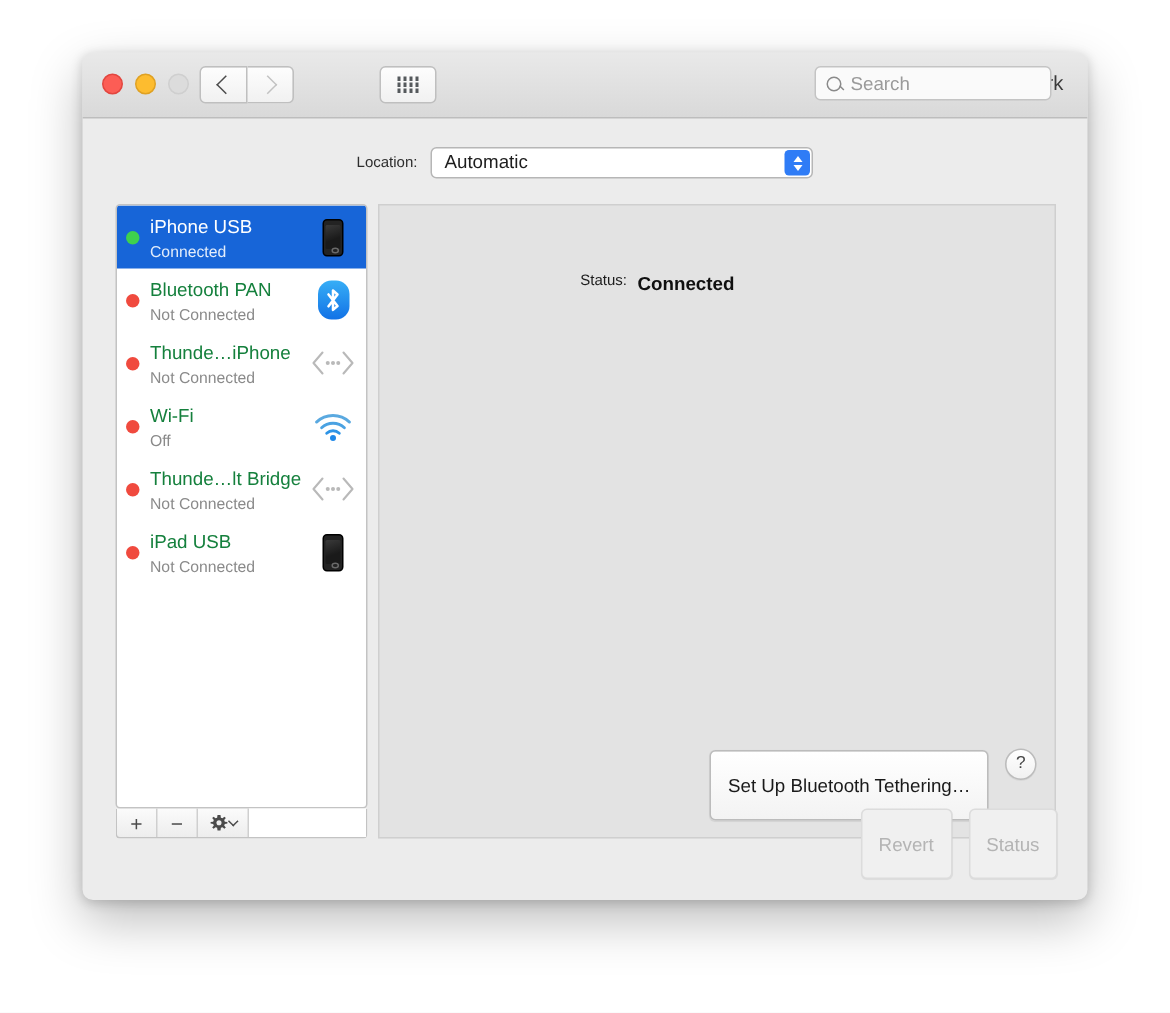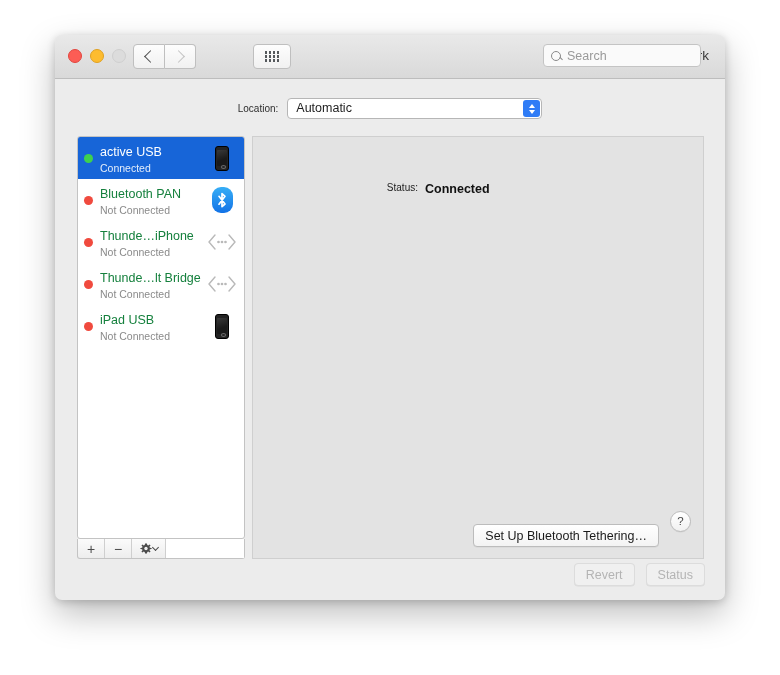--- a/index.html
+++ b/index.html
@@ -364,21 +364,21 @@
   .detail-btns {
     position: absolute;
     right: 12px;
     bottom: 11px;
     display: flex;
     align-items: center;
     gap: 11px;
   }
   .pushbtn {
     height: 21px;
-    padding: 0 11px;
+    padding: 12px 11px;
     border-radius: 4px;
     background: linear-gradient(180deg, #ffffff 0%, #f3f3f3 100%);
     border: 1px solid #bcbcbc;
     font-size: 12.5px;
     color: #1a1a1a;
     display: flex;
     align-items: center;
     box-shadow: 0 0.5px 0.5px rgba(0,0,0,0.07);
     margin-top: 29px;
   }
@@ -465,21 +465,21 @@
           <span class="tri down"></span>
       </span>
     </div>
   </div>
 
   <div class="sidebar">
 
     <div class="svc selected">
       <span class="dot green"></span>
       <span class="svc-txt">
-        <span class="svc-name">active USB</span>
+        <span class="svc-name">iPhone USB</span>
         <span class="svc-state" style="display:block">Connected</span>
       </span>
       <span class="svc-icon">
         <span class="phone"></span>
       </span>
     </div>
 
     <div class="svc">
       <span class="dot red"></span>
       <span class="svc-txt">
@@ -505,20 +505,35 @@
         <svg class="tb" viewBox="0 0 28 16">
           <path d="M7 1 L1 8 L7 15" stroke="#b9b9b9" stroke-width="1.4" fill="none" stroke-linecap="round" stroke-linejoin="round"></path>
           <path d="M21 1 L27 8 L21 15" stroke="#b9b9b9" stroke-width="1.4" fill="none" stroke-linecap="round" stroke-linejoin="round"></path>
           <circle cx="10.5" cy="8" r="1.35" fill="#b9b9b9"></circle>
           <circle cx="14" cy="8" r="1.35" fill="#b9b9b9"></circle>
           <circle cx="17.5" cy="8" r="1.35" fill="#b9b9b9"></circle>
         </svg>
       </span>
     </div>
 
+    <div class="svc">
+      <span class="dot red"></span>
+      <span class="svc-txt">
+        <span class="svc-name">Wi-Fi</span>
+        <span class="svc-state" style="display:block">Off</span>
+      </span>
+      <span class="svc-icon">
+        <svg class="wifi" viewBox="0 0 26 19">
+          <path d="M2 6.4 A16 16 0 0 1 24 6.4" stroke="#5aa9e0" stroke-width="1.9" fill="none" stroke-linecap="round"></path>
+          <path d="M5.4 10.2 A11 11 0 0 1 20.6 10.2" stroke="#4aa2e2" stroke-width="1.9" fill="none" stroke-linecap="round"></path>
+          <path d="M8.8 13.8 A6.3 6.3 0 0 1 17.2 13.8" stroke="#2e94e6" stroke-width="1.9" fill="none" stroke-linecap="round"></path>
+          <circle cx="13" cy="17" r="2" fill="#1e88e8"></circle>
+        </svg>
+      </span>
+    </div>
 
     <div class="svc">
       <span class="dot red"></span>
       <span class="svc-txt">
         <span class="svc-name">Thunde…lt Bridge</span>
         <span class="svc-state" style="display:block">Not Connected</span>
       </span>
       <span class="svc-icon">
         <svg class="tb" viewBox="0 0 28 16">
           <path d="M7 1 L1 8 L7 15" stroke="#b9b9b9" stroke-width="1.4" fill="none" stroke-linecap="round" stroke-linejoin="round"></path>

